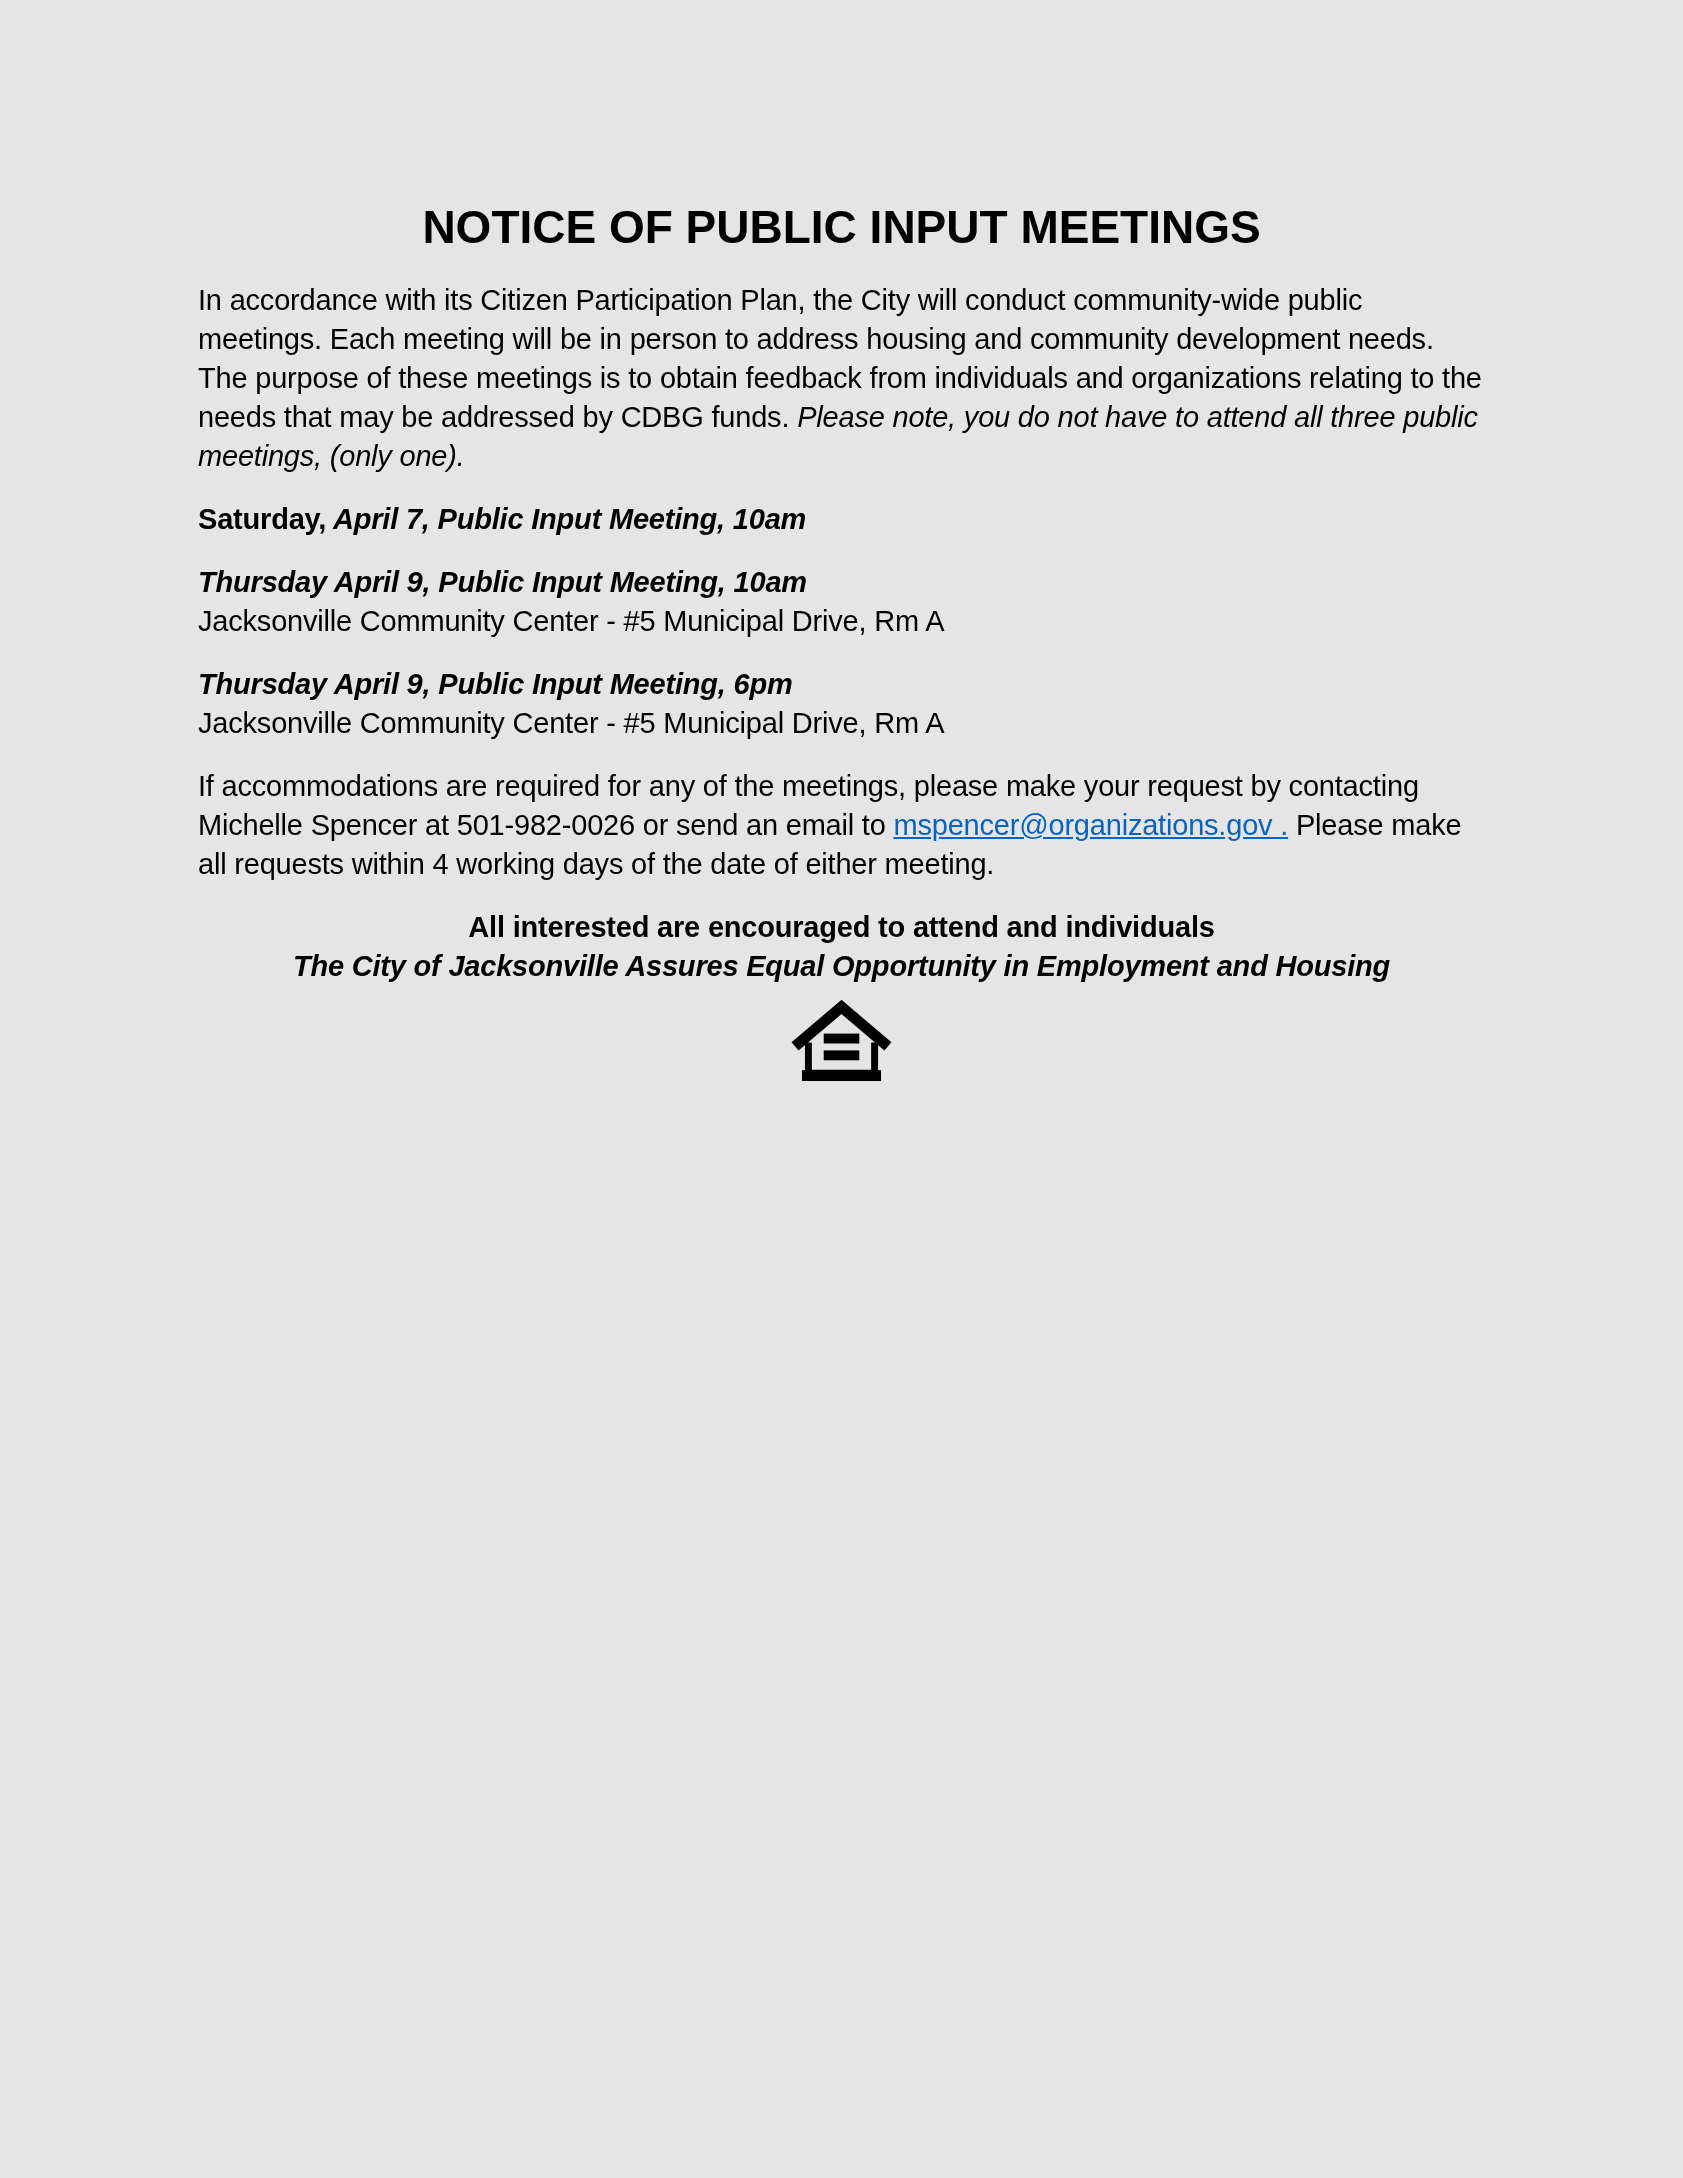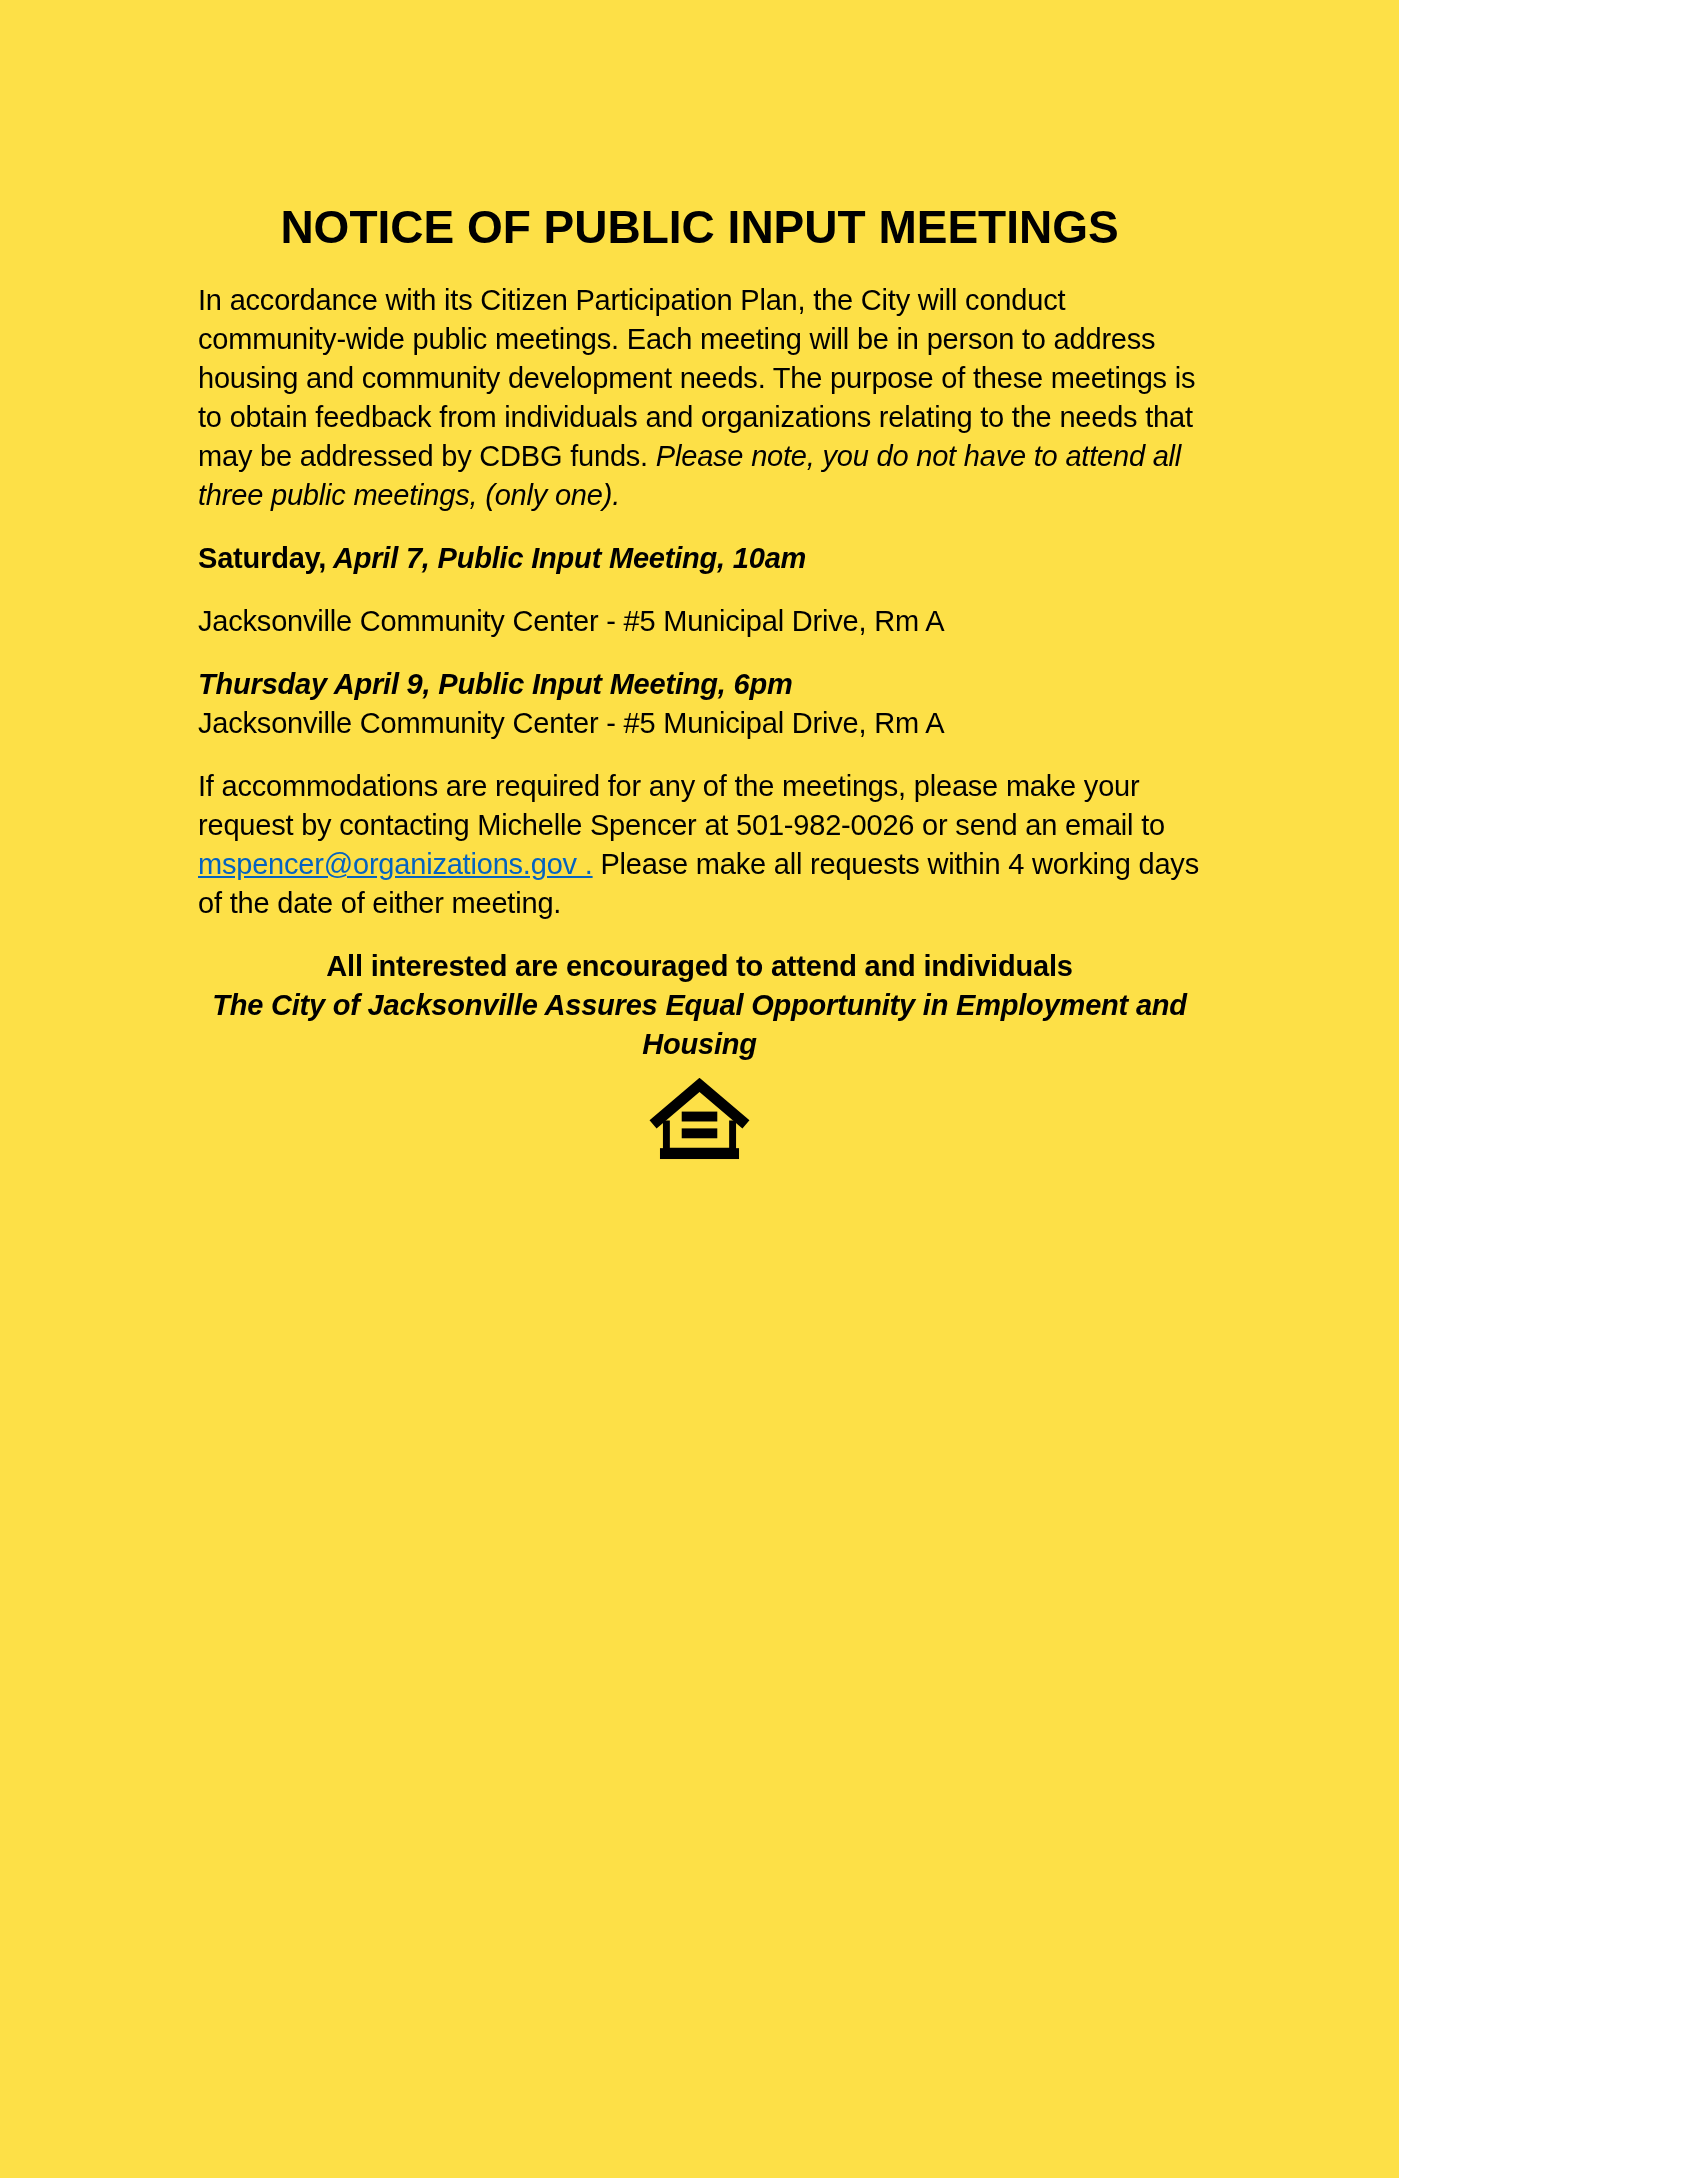--- a/index.html
+++ b/index.html
@@ -2,23 +2,23 @@
 <html><head>
 <meta charset="utf-8">
 <style>
   html, body {
     margin: 0;
     padding: 0;
     background: #ffffff;
   }
   .page {
     position: relative;
-    width: 1399px;
+    width: 1683px;
     height: 2178px;
-    background: #fde047;
+    background: #e5e5e5;
     box-sizing: border-box;
     padding: 198px 198px 0 198px;
     font-family: "Liberation Sans", sans-serif;
     font-size: 29px;
     line-height: 39px;
     color: #000000;
     letter-spacing: -0.2px;
   }
   .title {
     font-size: 46px;
@@ -60,20 +60,21 @@
 
 
   <p><span>In accordance with its Citizen Participation Plan, the City will conduct community-wide public meetings. Each meeting will be in person to address housing and community development needs. The purpose of these meetings is to obtain feedback from individuals and organizations relating to the needs that may be addressed by CDBG funds. </span><span class="italic">Please note, you do not have to attend all three public meetings, (only one).</span></p>
 
 
   <div class="meeting">
     <p><span class="bold">Saturday,</span><span class="bold-italic"> April 7, Public Input Meeting, 10am</span></p>
   </div>
 
   <div class="meeting">
+    <p><span class="bold"></span><span class="bold-italic">Thursday April 9, Public Input Meeting, 10am</span></p>
     <p>Jacksonville Community Center - #5 Municipal Drive, Rm A</p>
   </div>
 
   <div class="meeting">
     <p><span class="bold"></span><span class="bold-italic">Thursday April 9, Public Input Meeting, 6pm</span></p>
     <p>Jacksonville Community Center - #5 Municipal Drive, Rm A</p>
   </div>
 
   <p><span>If accommodations are required for any of the meetings, please make your request by contacting Michelle Spencer at 501-982-0026 or send an email to </span><a class="email-link" href="#">mspencer@organizations.gov .</a><span> Please make all requests within 4 working days of the date of either meeting.</span></p>
 

